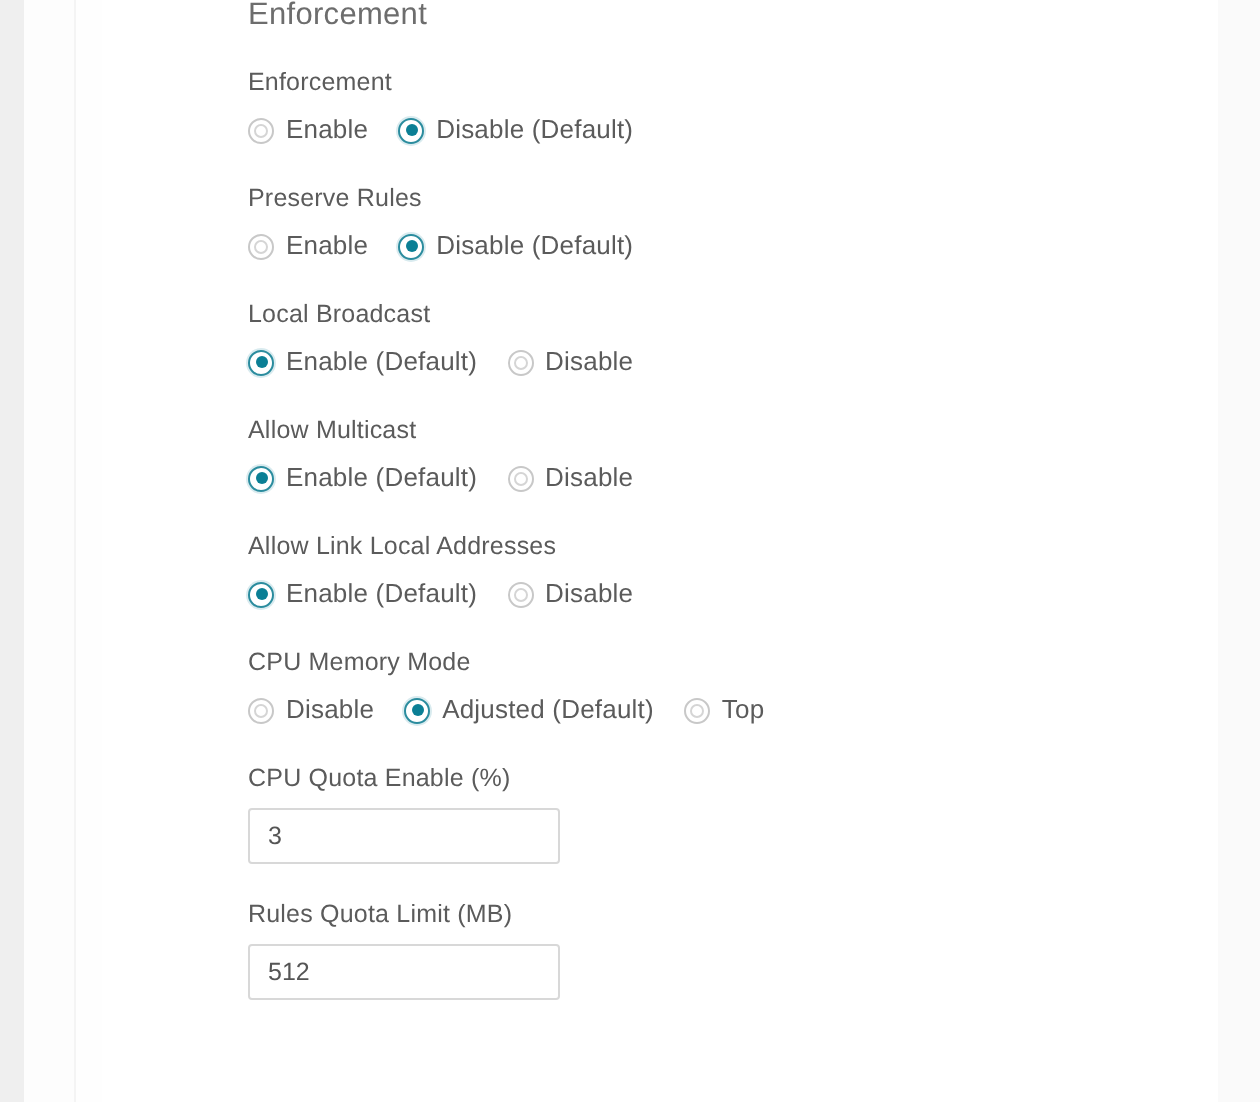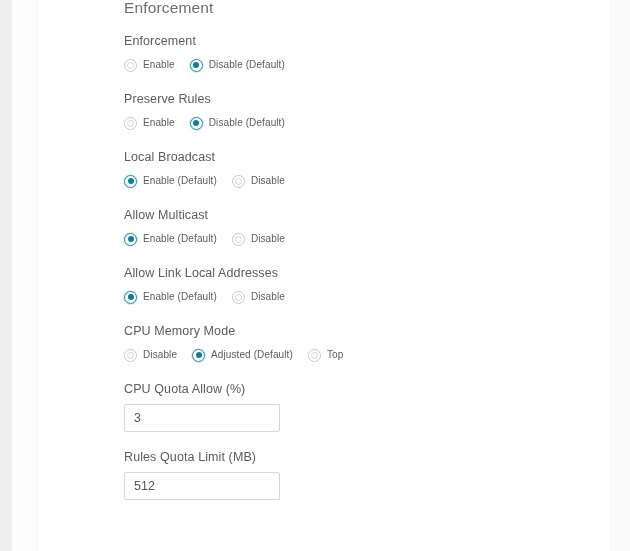--- a/index.html
+++ b/index.html
@@ -127,21 +127,21 @@
   .radio-mark.on::after {
     content: "";
     position: absolute;
     left: 2.5px; top: 2.5px;
     width: 6px; height: 6px;
     border-radius: 50%;
     background: #0b7f95;
   }
 
   .radio-label {
-    font-size: 10px;
+    font-size: 13px;
     color: #5b5b5b;
     line-height: 16px;
     letter-spacing: 0.1px;
   }
 
   
   .text-input {
     display: block;
     box-sizing: border-box;
     width: 156px;
@@ -249,21 +249,21 @@
               <span class="radio-mark on"></span>
               <span class="radio-label">Adjusted (Default)</span>
             </label>
             <label class="radio-option">
               <span class="radio-mark off"></span>
               <span class="radio-label">Top</span>
             </label>
           </div>
         </div>
         <div class="field">
-          <span class="field-label">CPU Quota Allow (%)</span>
+          <span class="field-label">CPU Quota Enable (%)</span>
           <input type="text" class="text-input" value="3" style="">
         </div>
         <div class="field">
           <span class="field-label">Rules Quota Limit (MB)</span>
           <input type="text" class="text-input" value="512" style="">
         </div>
       </div>
 
   </div>
 </div>

